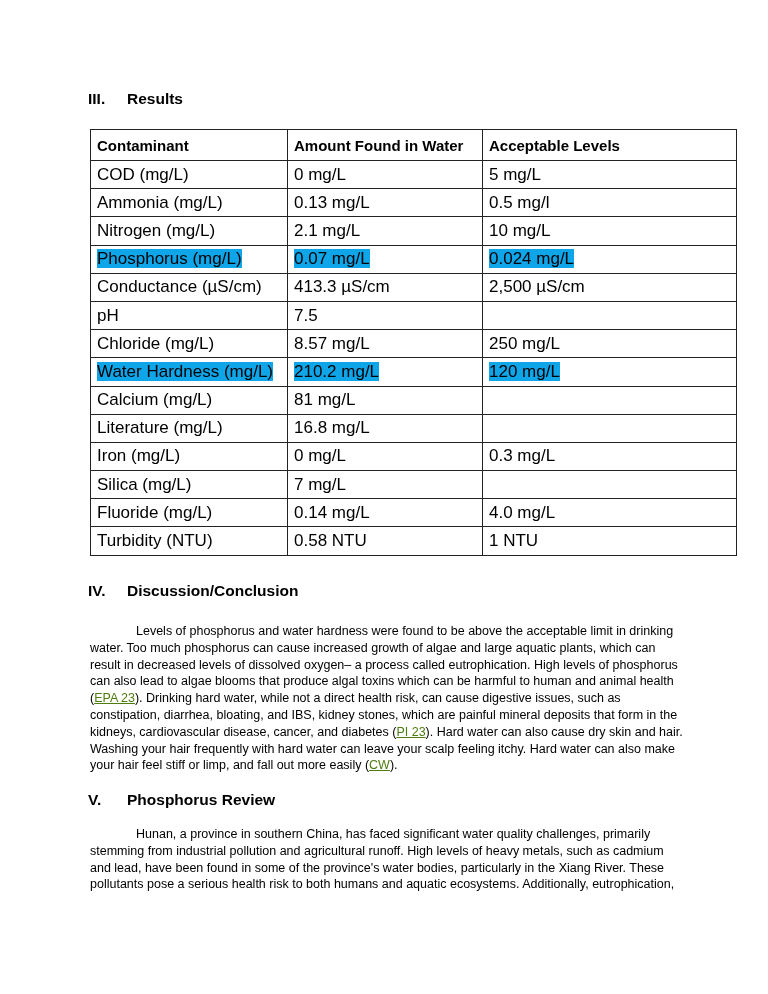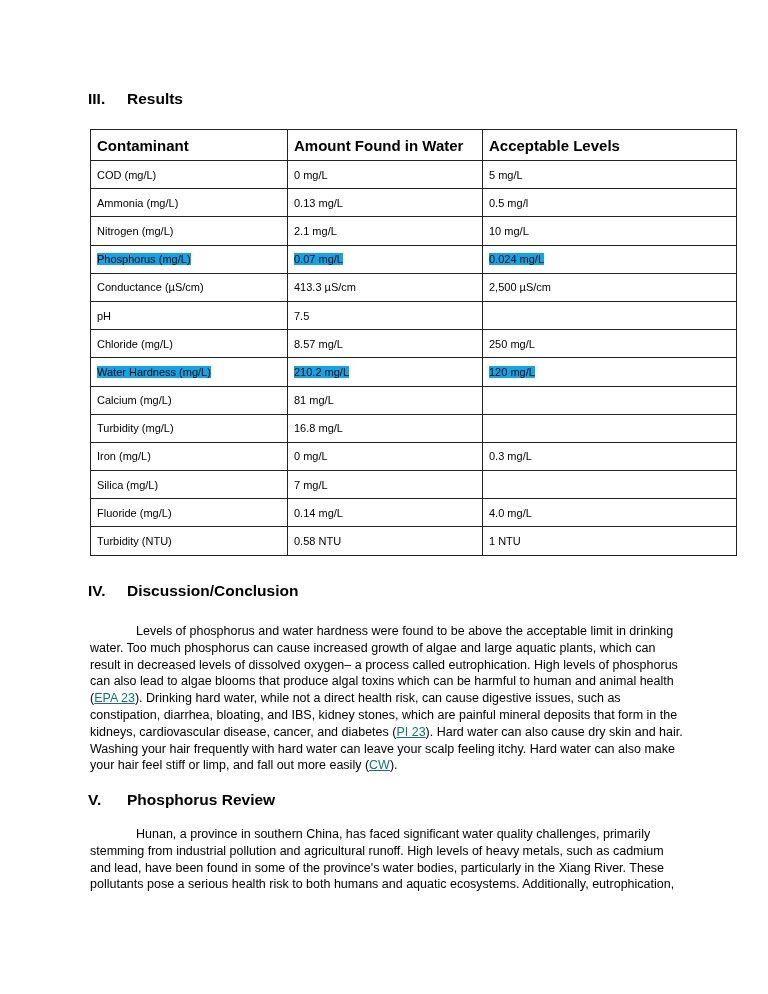--- a/index.html
+++ b/index.html
@@ -3,27 +3,27 @@
 <meta charset="utf-8">
 <style>
   html, body { margin:0; padding:0; background:#ffffff; }
   body { width:768px; height:994px; position:relative; overflow:hidden;
          font-family:"Liberation Sans", sans-serif; color:#000; }
   .heading { position:absolute; left:88px; font-weight:bold; font-size:15.5px; }
   .heading .num { display:inline-block; width:39px; }
   table.results { position:absolute; left:90px; top:129px; width:647px;
                   border-collapse:collapse; table-layout:fixed; }
   table.results td, table.results th { border:1.5px solid #222; padding:0 6px;
-                  font-size:11px; text-align:left; vertical-align:middle; height:27.2px; }
+                  font-size:17px; text-align:left; vertical-align:middle; height:27.2px; }
   table.results th { font-size:15px; font-weight:bold; height:30px; }
   table.results col.c1 { width:197px; } table.results col.c2 { width:195px; }
   .hl { background:#0ea5e9; }
   .para { position:absolute; left:90px; width:594px; font-size:12.5px; line-height:16.8px; }
   .para .indent { display:inline-block; width:46px; }
-  a.link { color:#0f766e; text-decoration:underline; }
+  a.link { color:#4d7c0f; text-decoration:underline; }
 </style>
 </head>
 <body>
 
 <div class="heading" style="top:90px">
   <span class="num">III.</span><span>Results</span>
 </div>
 
 <table class="results">
   <colgroup>
@@ -78,21 +78,21 @@
         <td><span class="hl">Water Hardness  (mg/L)</span></td>
         <td><span class="hl">210.2 mg/L</span></td>
         <td><span class="hl">120 mg/L</span></td>
       </tr>
       <tr>
         <td><span>Calcium (mg/L)</span></td>
         <td><span>81 mg/L</span></td>
         <td><span></span></td>
       </tr>
       <tr>
-        <td><span>Turbidity (mg/L)</span></td>
+        <td><span>Literature (mg/L)</span></td>
         <td><span>16.8 mg/L</span></td>
         <td><span></span></td>
       </tr>
       <tr>
         <td><span>Iron (mg/L)</span></td>
         <td><span>0 mg/L</span></td>
         <td><span>0.3 mg/L</span></td>
       </tr>
       <tr>
         <td><span>Silica (mg/L)</span></td>

